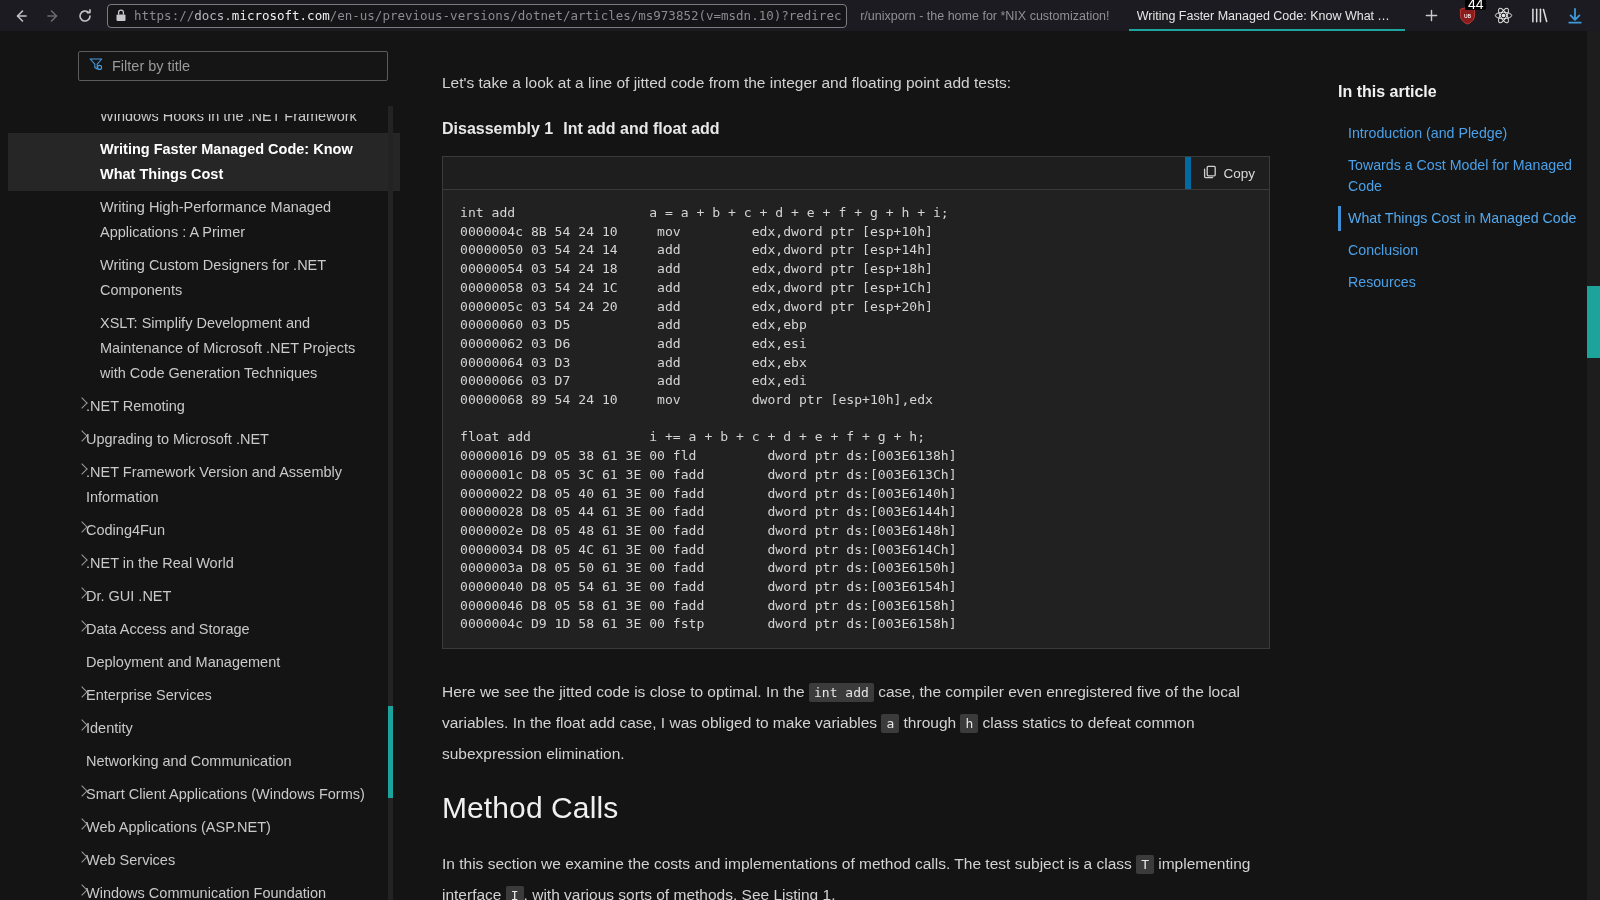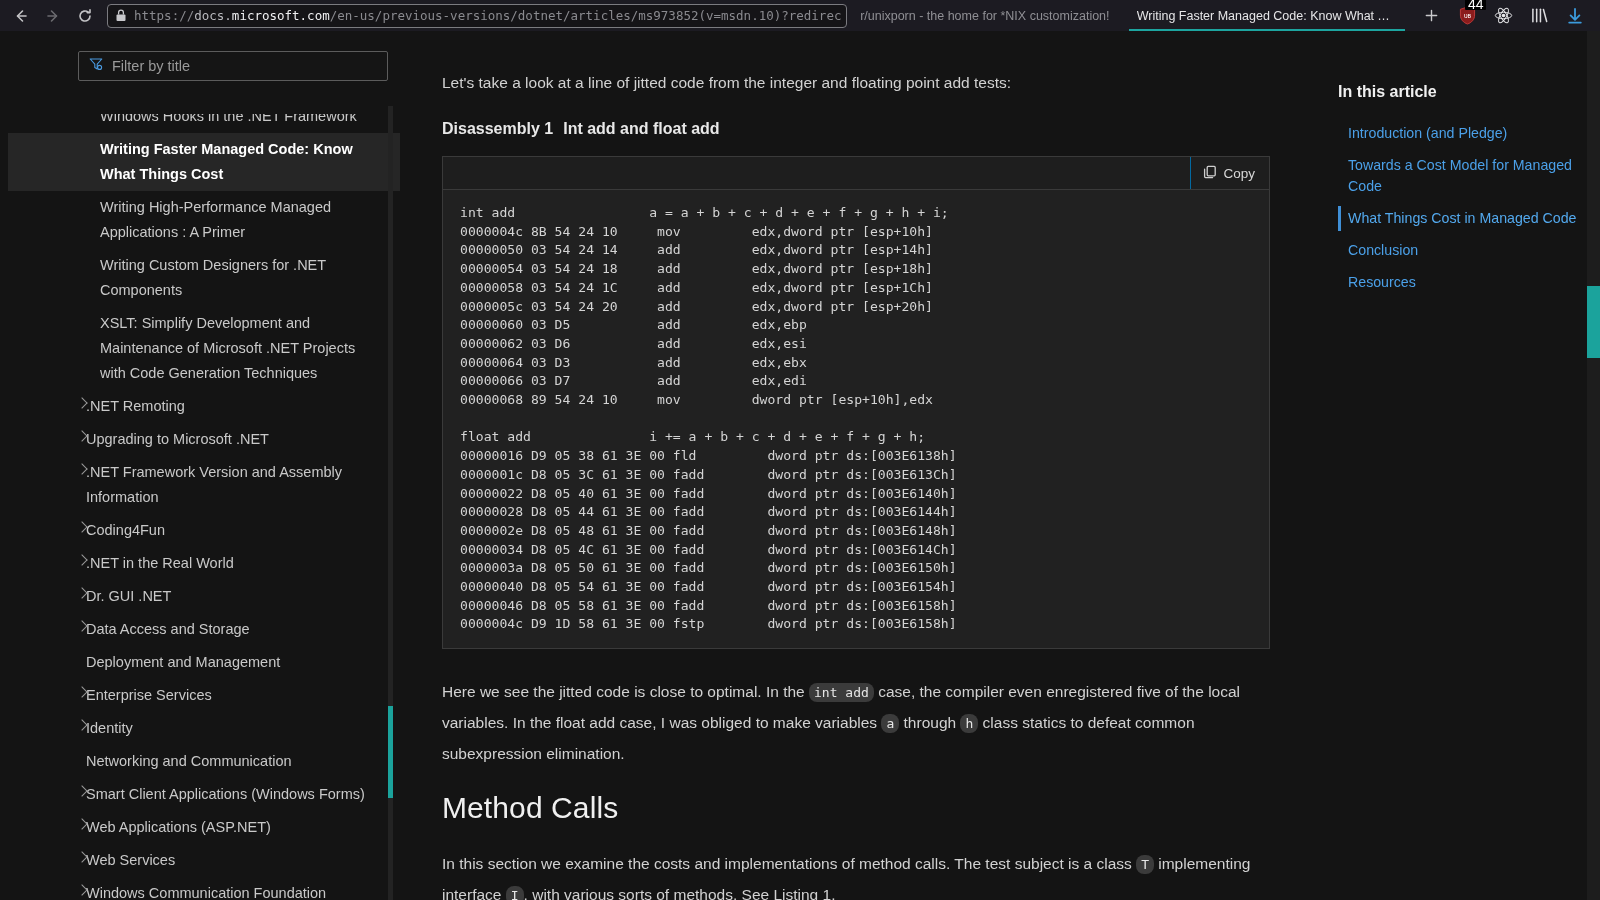--- a/index.html
+++ b/index.html
@@ -174,21 +174,21 @@
     color: #d2d2d2;
     margin-bottom: 22px;
     max-width: 810px;
   }
   code.inline {
     font-family: "DejaVu Sans Mono", monospace;
     font-size: 13px;
     background: #3b3b3b;
     color: #e6e6e6;
     padding: 2px 5px;
-    border-radius: 8px;
+    border-radius: 2px;
     white-space: pre;
   }
   .caption {
     font-size: 16px;
     font-weight: bold;
     color: #e8e8e8;
     margin-bottom: 18px;
   }
   .caption .cap-title { font-weight: bold; margin-left: 10px; }
 
@@ -200,21 +200,21 @@
   }
   .codebar {
     height: 33px;
     display: flex; align-items: stretch; justify-content: flex-end;
     border-bottom: 1px solid #3a3a3a;
     background: #1e1e1e;
   }
   .copy-btn {
     display: flex; align-items: center; gap: 6px;
     padding: 0 14px 0 12px;
-    border-left: 1px solid #0369a1;
+    border-left: 6px solid #0369a1;
     color: #d8d8d8;
     font-size: 13.5px;
   }
   .copy-btn svg { width: 14px; height: 14px; stroke: #d0d0d0; fill: none; stroke-width: 1.3; }
   .code-content {
     padding: 14px 16px 14px 17px;
     font-family: "DejaVu Sans Mono", monospace;
     font-size: 13.1px;
     line-height: 18.7px;
     color: #d4d4d4;

